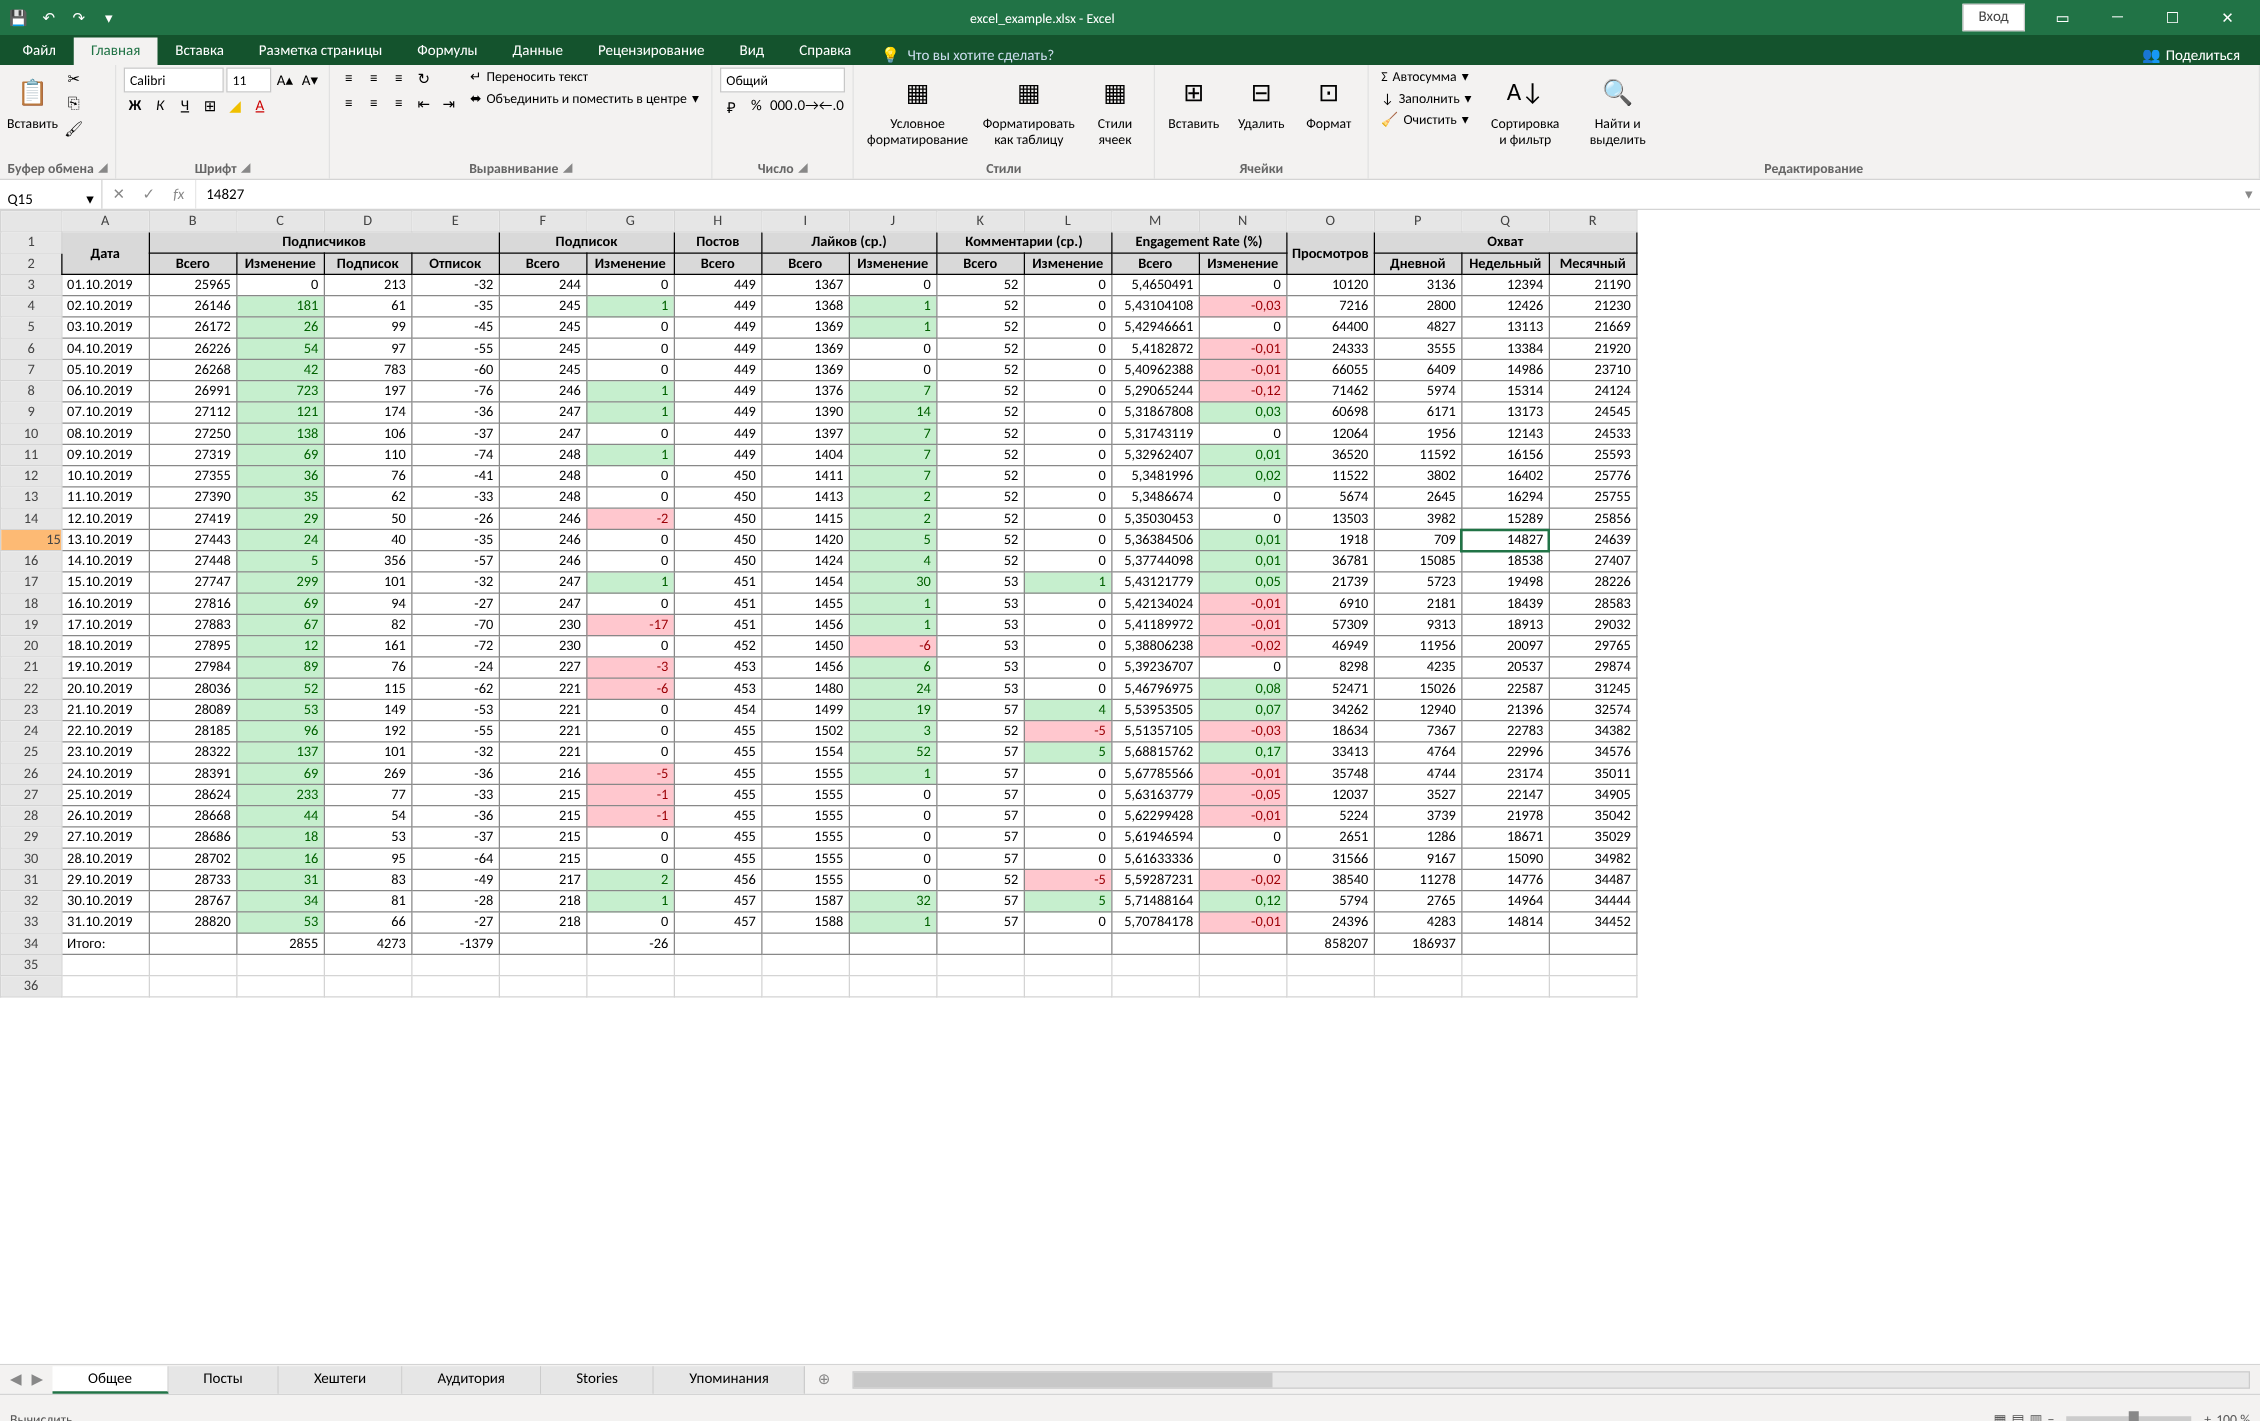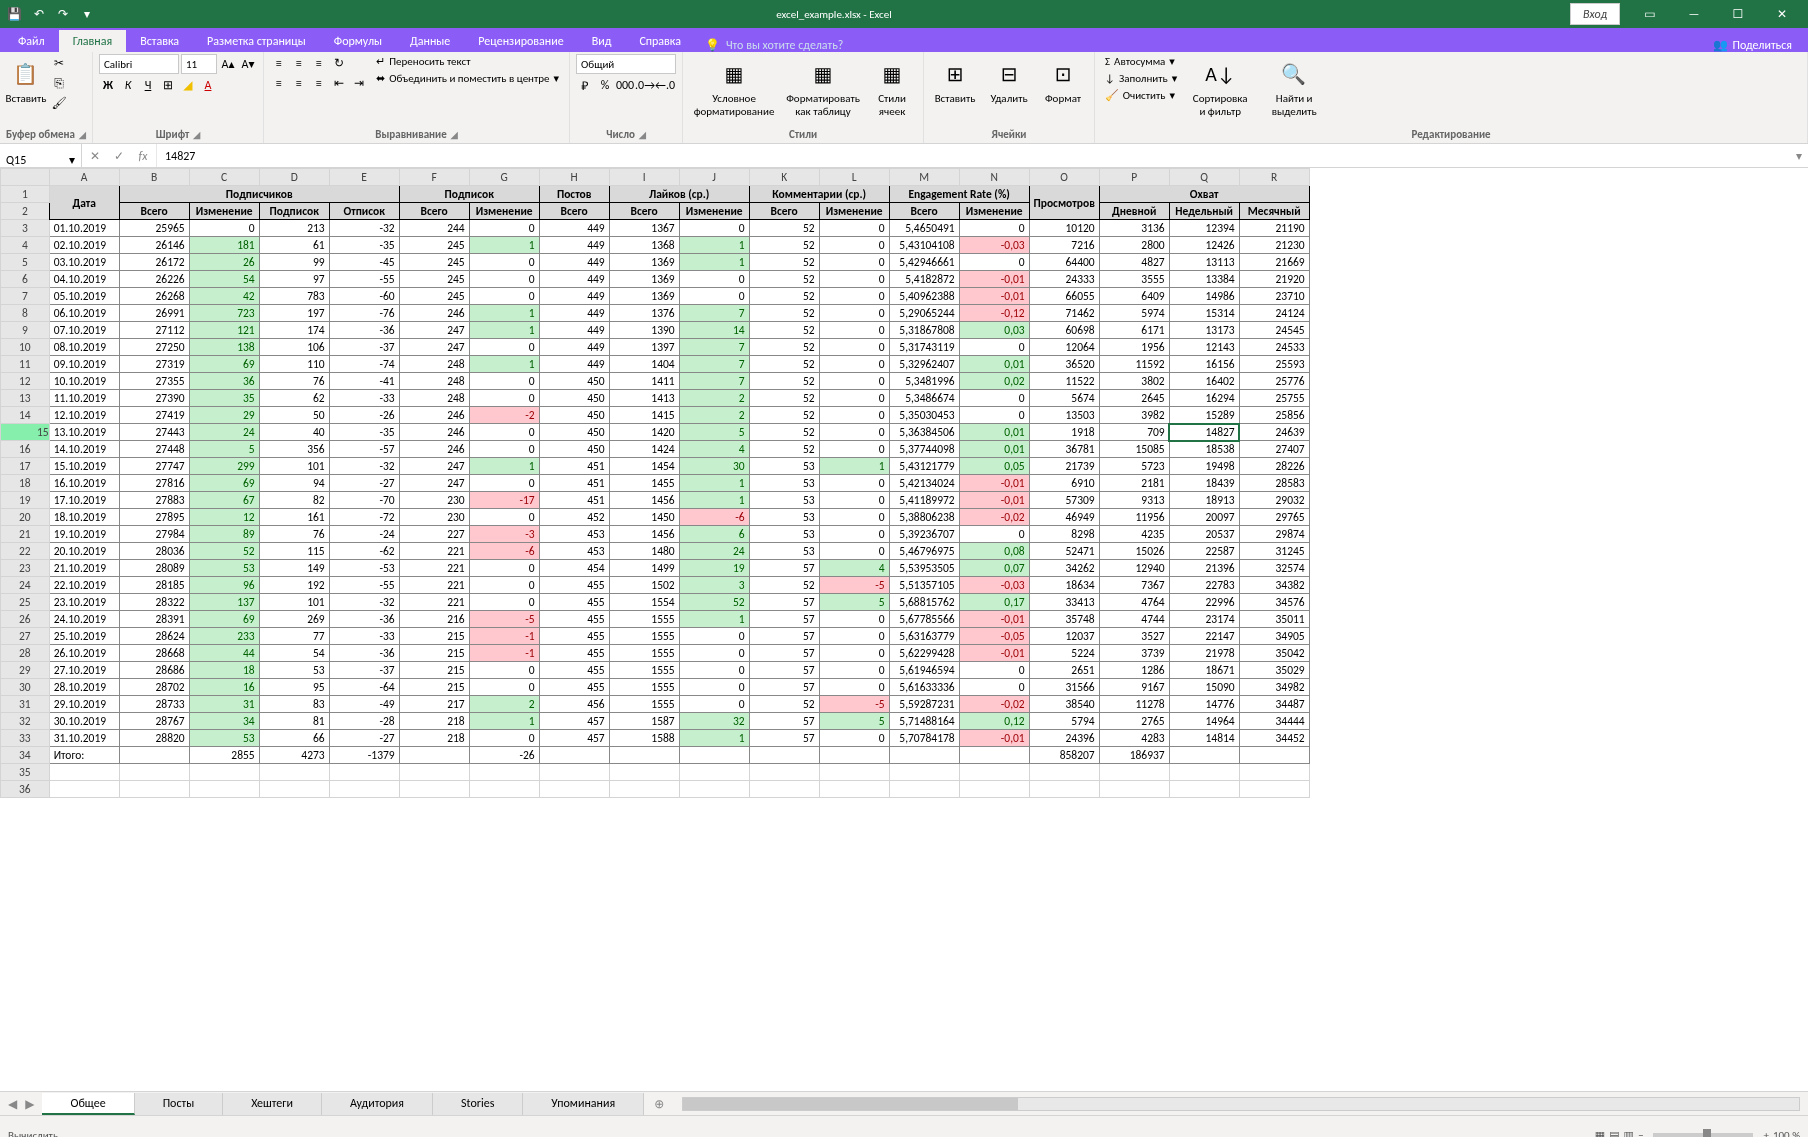--- a/index.html
+++ b/index.html
@@ -5,24 +5,24 @@
 * { margin: 0; padding: 0; box-sizing: border-box; font-family: "Segoe UI", Calibri, sans-serif; }
 body { background: #fff; font-size: 12px; overflow: hidden; }
 
 
 .titlebar { background: #217346; height: 28px; display: flex; align-items: center; color: #fff; padding: 0 4px; }
 .titlebar .qat { display: flex; gap: 2px; align-items: center; }
 .titlebar .qat-btn { width: 22px; height: 22px; display: flex; align-items: center; justify-content: center; cursor: pointer; }
 .titlebar .title { flex: 1; text-align: center; font-size: 11px; }
 .titlebar .win-controls { display: flex; gap: 0; }
 .titlebar .win-btn { width: 44px; height: 28px; display: flex; align-items: center; justify-content: center; cursor: pointer; }
-.login-btn { background: #fff; color: #444; padding: 3px 12px; margin-right: 8px; font-size: 12px; border: 1px solid #ccc; cursor: pointer; font-style: italic; }
-
-
-.ribbon-tabs { background: #8b5cf6; height: 24px; display: flex; align-items: flex-end; padding: 0 4px; color: #fff; font-size: 12px; }
+.login-btn { background: #fff; color: #444; padding: 3px 12px; margin-right: 8px; font-size: 12px; border: 1px solid #ccc; cursor: pointer; }
+
+
+.ribbon-tabs { background: #14532d; height: 24px; display: flex; align-items: flex-end; padding: 0 4px; color: #fff; font-size: 12px; }
 .ribbon-tab { padding: 4px 14px; cursor: pointer; }
 .ribbon-tab.active { background: #f3f2f1; color: #217346; }
 .ribbon-tabs .spacer { flex: 1; }
 .tell-me { display: flex; align-items: center; gap: 6px; padding: 0 10px; color: #cde; }
 .share { padding: 0 12px; display: flex; align-items: center; gap: 4px; }
 
 
 .ribbon { background: #f3f2f1; border-bottom: 1px solid #d4d4d4; display: flex; height: 92px; }
 .ribbon-group { border-right: 1px solid #e1e1e1; padding: 2px 6px 0; display: flex; flex-direction: column; }
 .ribbon-group-content { flex: 1; display: flex; align-items: flex-start; gap: 4px; }
@@ -53,21 +53,21 @@
 .grid .col-hdr { background: #e6e6e6; text-align: center; font-weight: normal; color: #444; width: 70px; position: sticky; top: 0; z-index: 2; }
 .grid .row-hdr { background: #e6e6e6; text-align: center; font-weight: normal; color: #444; width: 24px; position: sticky; left: 0; z-index: 1; }
 .grid .corner { background: #e6e6e6; position: sticky; left: 0; top: 0; z-index: 3; width: 24px; }
 .grid .h2 { background: #d9d9d9; font-weight: bold; text-align: center; border: 1px solid #000; }
 .grid .h3 { background: #d9d9d9; font-weight: bold; text-align: center; border: 1px solid #000; }
 .grid td.d { text-align: right; padding-right: 4px; border: 1px solid #888; }
 .grid td.dt { text-align: left; padding-left: 4px; border: 1px solid #888; }
 .grid td.green { background: #c6efce; color: #006100; }
 .grid td.red { background: #ffc7ce; color: #9c0006; }
 .grid td.sel { outline: 2px solid #217346; outline-offset: -1px; }
-.row-active .row-hdr, .col-active { background: #86efac; padding-left: 36px; }
+.row-active .row-hdr, .col-active { background: #fdba74; padding-left: 36px; }
 
 
 .sheet-tabs { height: 24px; display: flex; align-items: center; border-top: 1px solid #d4d4d4; background: #f3f2f1; font-size: 12px; }
 .sheet-nav { display: flex; padding: 0 8px; gap: 8px; color: #888; }
 .sheet-tab { padding: 3px 28px; border-right: 1px solid #ccc; cursor: pointer; background: #e6e6e6; }
 .sheet-tab.active { background: #fff; border-bottom: 2px solid #217346; }
 .sheet-add { padding: 0 10px; color: #888; cursor: pointer; }
 .hscroll { flex: 1; margin: 0 8px; height: 14px; background: #e8e8e8; position: relative; border: 1px solid #ccc; }
 .hscroll-thumb { position: absolute; left: 0; width: 30%; height: 100%; background: #c8c8c8; }
 

